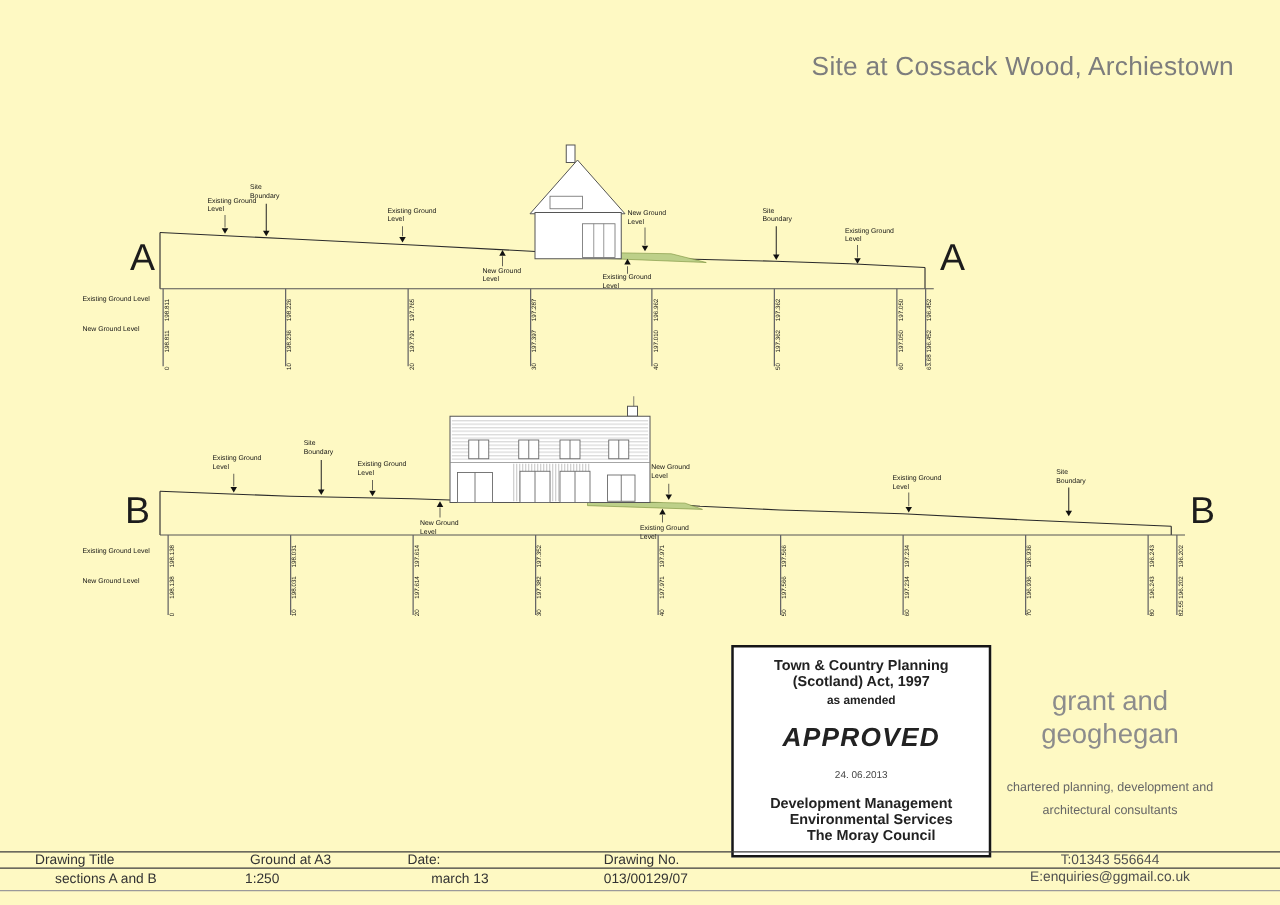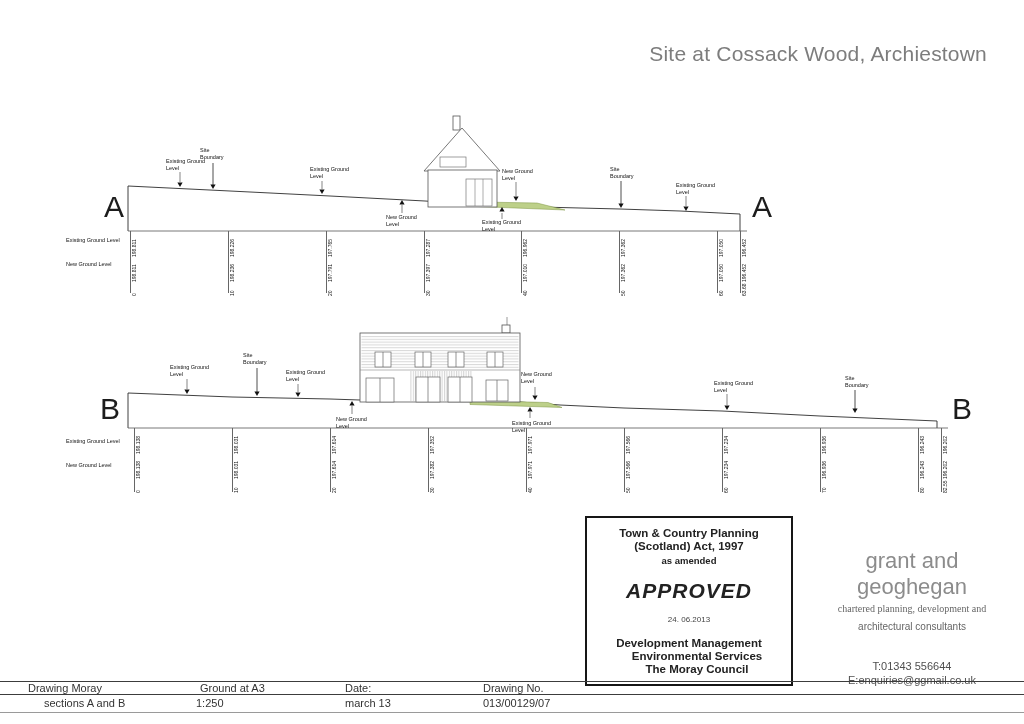--- a/index.html
+++ b/index.html
@@ -1,16 +1,16 @@
 <!DOCTYPE html>
 <html><head>
 <meta charset="utf-8">
 <style>
   html,body{margin:0;padding:0;background:#e8e8e8;}
-  .sheet{position:relative;width:1024px;height:724px;background:#ffffff;overflow:hidden;
+  .sheet{position:relative;width:1024px;height:724px;background:#fef9c3;overflow:hidden;
          font-family:"Liberation Sans", sans-serif;color:#222;}
   svg{position:absolute;left:0;top:0;}
   .sheet-title{position:absolute;left:615px;top:42px;width:372px;text-align:right;
                font-size:21px;color:#7d7d7d;letter-spacing:.2px;}
   .sec-letter{position:absolute;font-size:30px;color:#1c1c1c;}
   .anno{position:absolute;font-size:5.5px;line-height:1.25;color:#111;text-align:left;}
   .rowlab{position:absolute;font-size:5.5px;color:#111;white-space:nowrap;}
   .col{position:absolute;width:7px;border-left:0.6px solid #666;}
   .col span{position:absolute;left:0px;writing-mode:vertical-rl;transform:rotate(180deg);
             white-space:nowrap;font-size:5px;color:#111;}
@@ -22,23 +22,23 @@
   .hline{position:absolute;left:0;width:1024px;border-top:1px solid #3c3c3c;}
   .stamp{position:absolute;left:585px;top:516px;width:204px;height:166px;border:2px solid #161616;
          background:#fff;text-align:center;}
   .stamp .t1{font-weight:bold;font-size:11.5px;margin-top:9px;}
   .stamp .t2{font-weight:bold;font-size:11.5px;margin-top:1px;}
   .stamp .t3{font-weight:bold;font-size:9.5px;margin-top:3px;}
   .stamp .appr{font-weight:bold;font-style:italic;font-size:21px;letter-spacing:1px;margin-top:13px;}
   .stamp .date{font-size:8px;color:#454545;margin-top:12px;}
   .stamp .d1{font-weight:bold;font-size:11.5px;margin-top:13px;text-align:center;}
   .stamp .d2{font-weight:bold;font-size:11.5px;margin-top:1px;padding-left:16px;}
-  .firm{position:absolute;left:808px;top:548px;width:208px;text-align:center;}
+  .firm{position:absolute;left:784px;top:548px;width:208px;text-align:center;}
   .firm .nm{font-size:22px;color:#8c8c8c;line-height:1.2;}
-  .firm .tag{font-size:10px;color:#666;margin-top:2px;font-family:Liberation Serif, serif;}
+  .firm .tag{font-size:10px;color:#666;margin-top:24px;}
   .firm .tag2{font-size:10px;color:#666;margin-top:7px;text-align:center;}
   .firm .tel{font-size:11px;color:#4f4f4f;margin-top:28px;}
   .firm .em{font-size:11px;color:#4f4f4f;margin-top:2px;}
   .ft-lab{position:absolute;font-size:11px;color:#333;}
   .ft-val{position:absolute;font-size:11px;color:#333;}
 </style>
 </head>
 <body>
 
 <div class="sheet">
@@ -295,23 +295,23 @@
     <div class="tag">chartered planning, development and</div>
     <div class="tag2">architectural consultants</div>
     <div class="tel">T:01343 556644</div>
     <div class="em">E:enquiries@ggmail.co.uk</div>
   </div>
 
   <div class="hline" style="top:681px;"></div>
   <div class="hline" style="top:694px;"></div>
   <div class="hline" style="top:712px;border-top-color:#9a9a9a;"></div>
 
-  <div class="ft-lab" style="left:28px; top:682px;">Drawing Moray</div>
+  <div class="ft-lab" style="left:28px; top:682px;">Drawing Title</div>
   <div class="ft-lab" style="left:200px;top:682px;">Ground at A3</div>
-  <div class="ft-lab" style="left:345px;top:682px;">Date:</div>
+  <div class="ft-lab" style="left:326px;top:682px;">Date:</div>
   <div class="ft-lab" style="left:483px;top:682px;">Drawing No.</div>
 
   <div class="ft-val" style="left:44px; top:697px;">sections A and B</div>
   <div class="ft-val" style="left:196px;top:697px;">1:250</div>
   <div class="ft-val" style="left:345px;top:697px;">march 13</div>
   <div class="ft-val" style="left:483px;top:697px;">013/00129/07</div>
 
 </div>
 
 </body></html>

